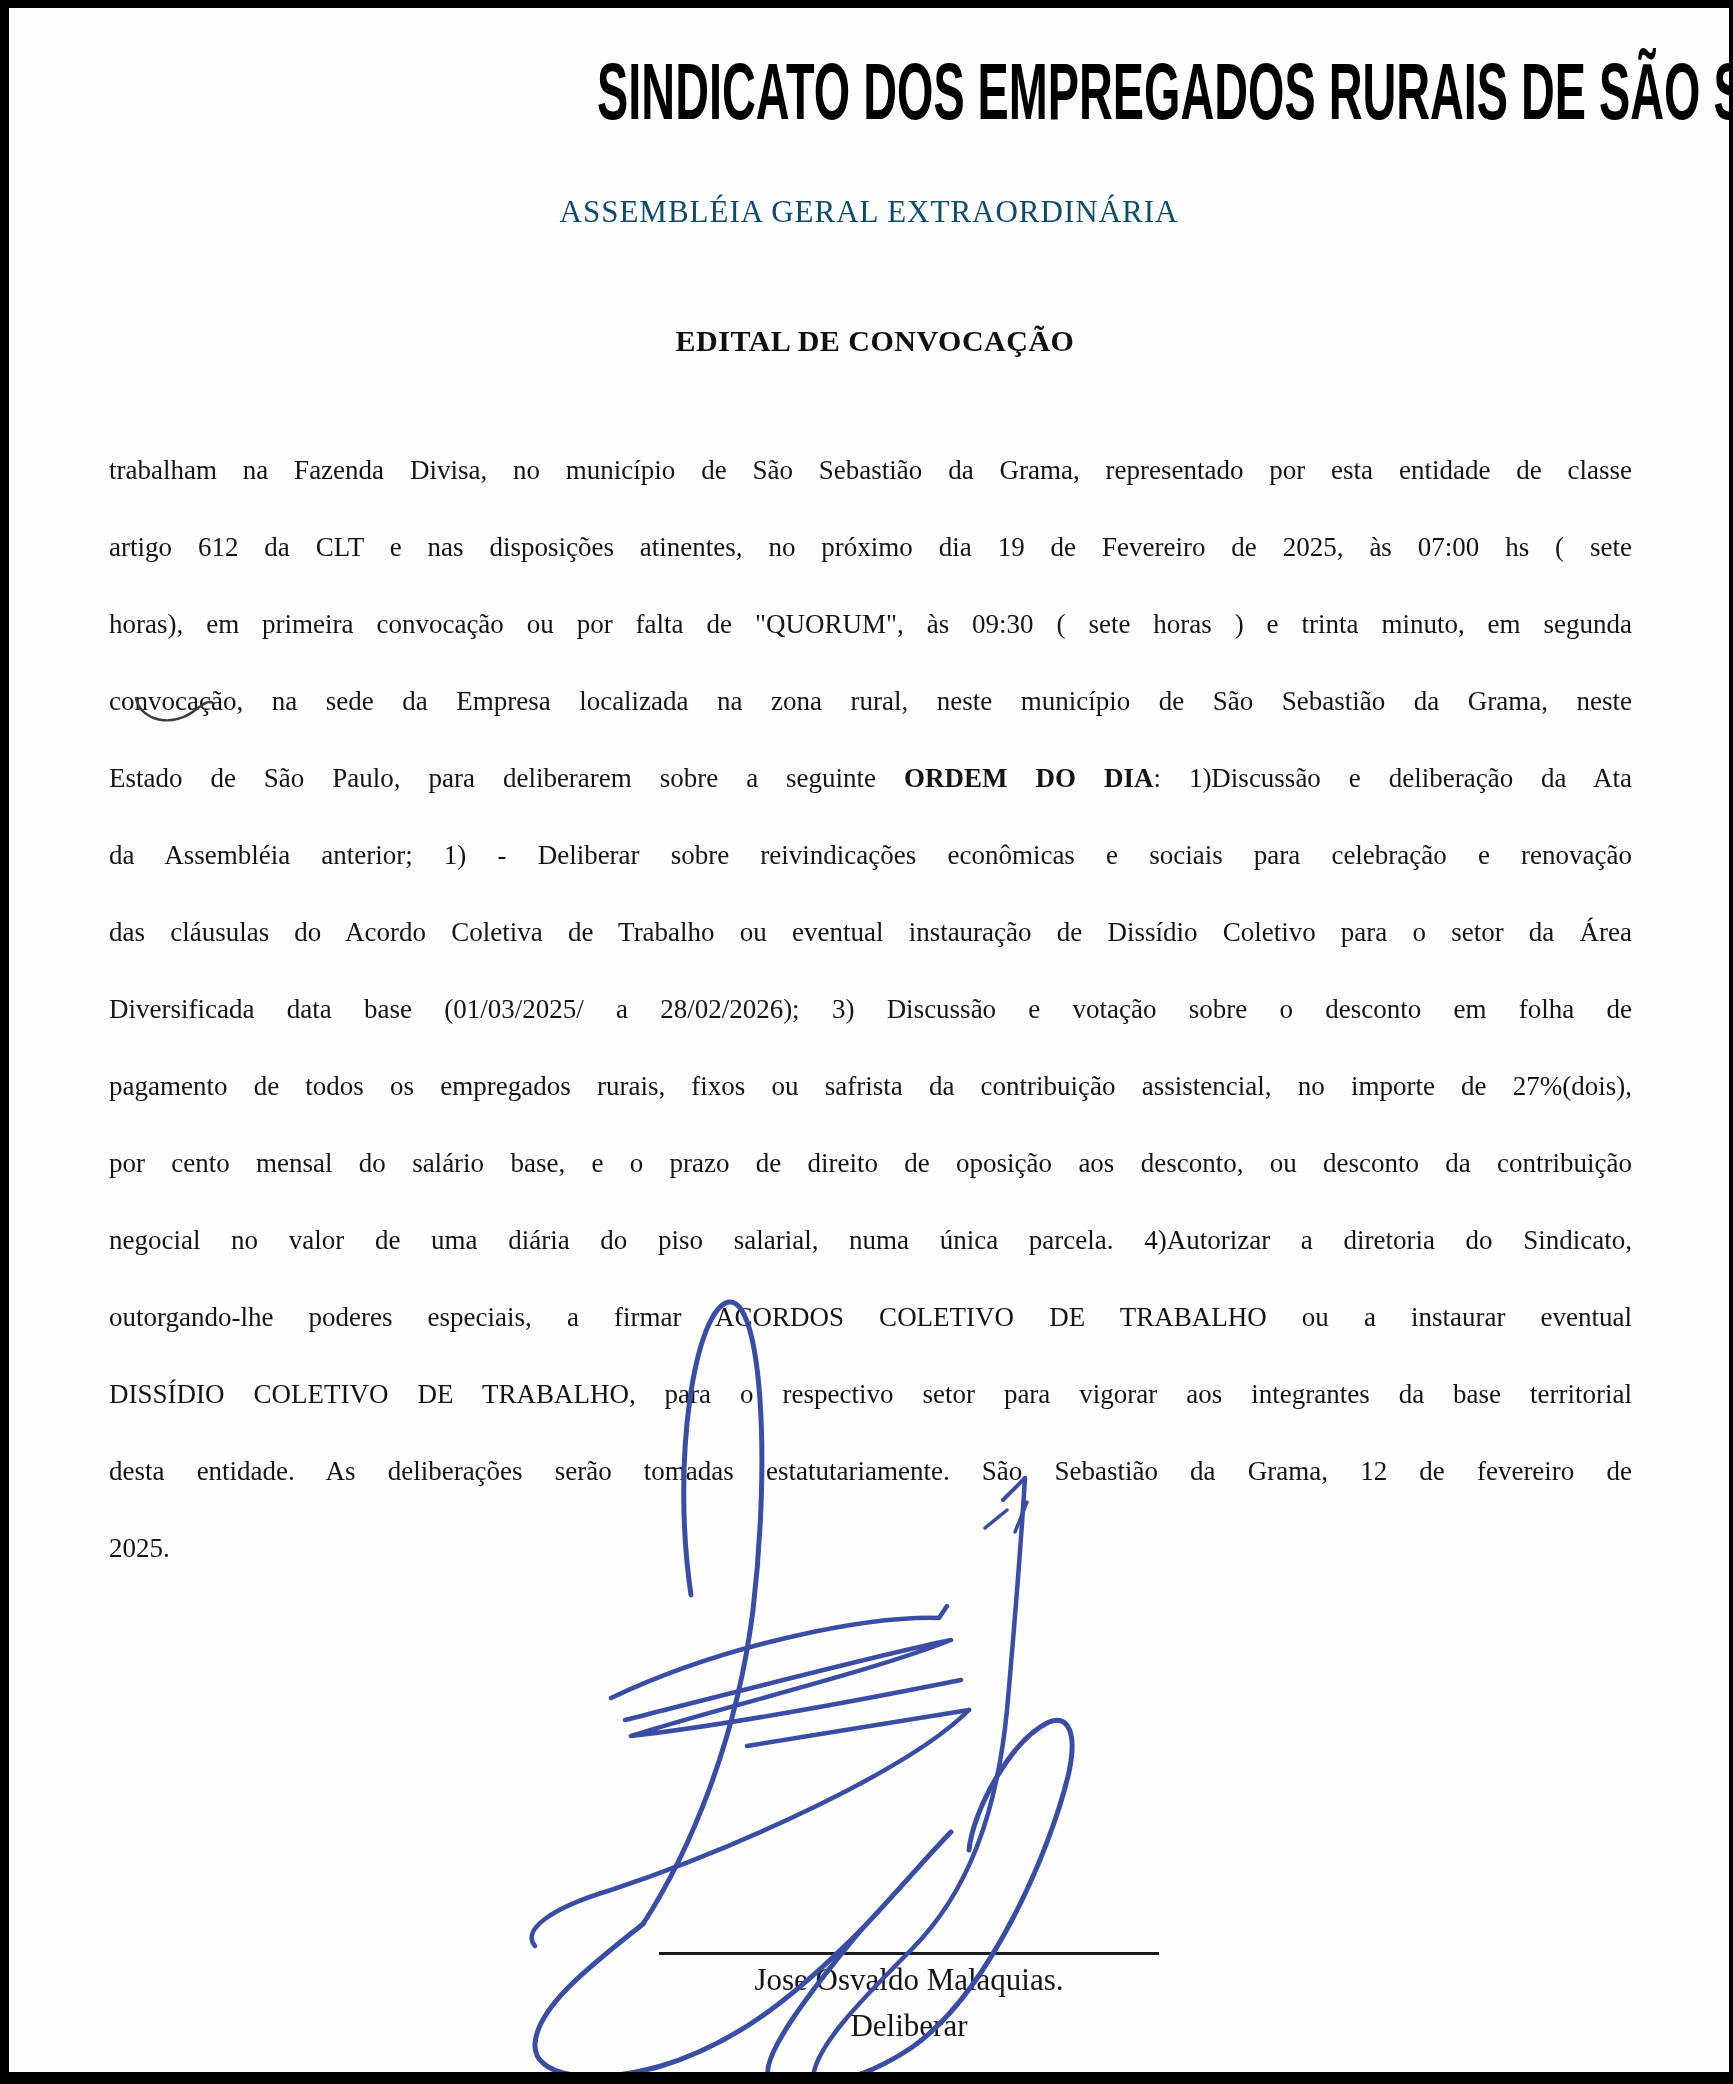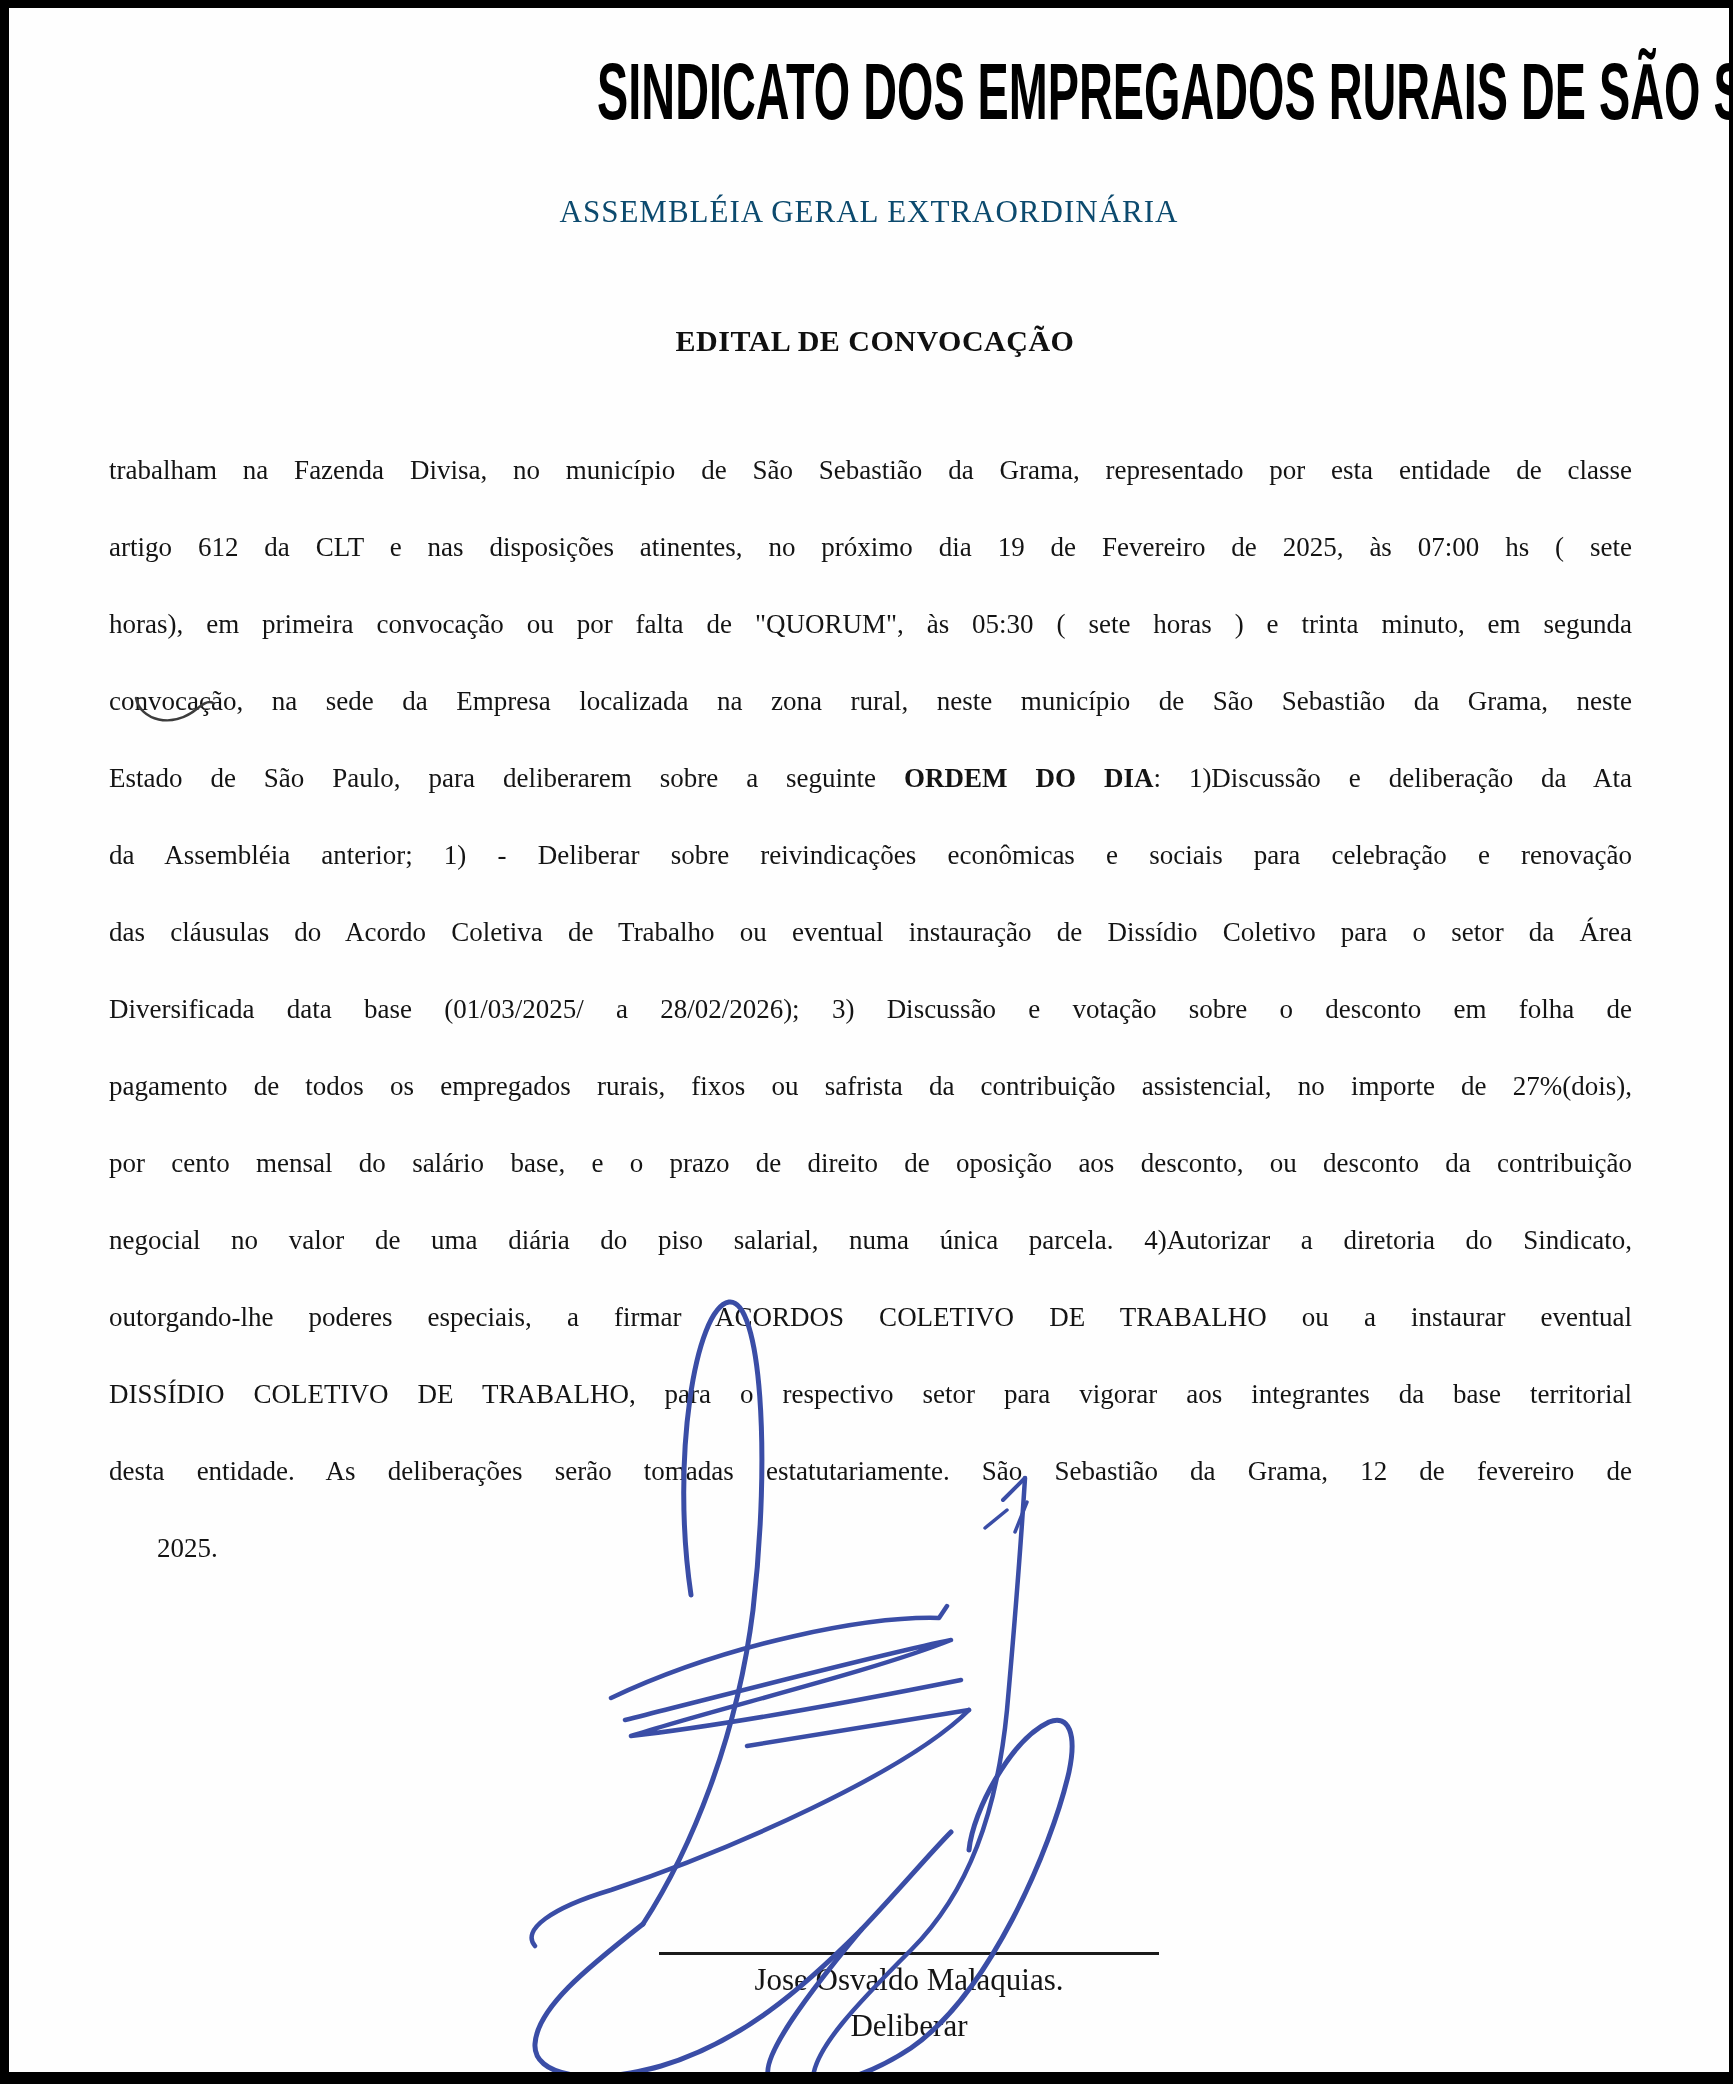--- a/index.html
+++ b/index.html
@@ -36,21 +36,21 @@
   .body-lines{
     position:absolute;top:424px;left:100px;right:97px;
   }
   .bline{
     height:77px;line-height:77px;
     font-size:27px;color:#141414;
     text-align:justify;text-align-last:justify;-moz-text-align-last:justify;
     white-space:normal;
   }
   .bline b{font-weight:bold;}
-  .bline.nojust{text-align:right;text-align-last:left;margin-left:48px;-moz-text-align-last:left;}
+  .bline.nojust{text-align:right;text-align-last:left;-moz-text-align-last:left;}
   .sig-line{
     position:absolute;left:650px;top:1944px;width:500px;height:3px;
     background:#1b1b1b;
   }
   .sig-name{
     position:absolute;left:650px;top:1950px;width:500px;
     text-align:center;font-size:31px;color:#141414;line-height:44px;
   }
   .sig-role{
     position:absolute;left:650px;top:1996px;width:500px;
@@ -74,21 +74,21 @@
     <span class="condensed">SINDICATO DOS EMPREGADOS RURAIS DE SÃO SEBASTIÃO DA GRAMA</span>
   </h1>
 
   <div class="subtitle">ASSEMBLÉIA GERAL EXTRAORDINÁRIA</div>
 
   <div class="edital-heading">EDITAL DE CONVOCAÇÃO</div>
 
   <div class="body-lines" id="body-lines">
       <div class="bline"><span>trabalham na Fazenda Divisa, no município de São Sebastião da Grama, representado por esta entidade de classe</span></div>
       <div class="bline"><span>artigo 612 da CLT e nas disposições atinentes, no próximo dia 19 de Fevereiro de 2025, às 07:00 hs ( sete</span></div>
-      <div class="bline"><span>horas), em primeira convocação ou por falta de "QUORUM", às 05:30 ( sete horas ) e trinta minuto, em segunda</span></div>
+      <div class="bline"><span>horas), em primeira convocação ou por falta de "QUORUM", às 09:30 ( sete horas ) e trinta minuto, em segunda</span></div>
       <div class="bline"><span>convocação, na sede da Empresa localizada na zona rural, neste município de São Sebastião da Grama, neste</span></div>
       <div class="bline"><span>Estado de São Paulo, para deliberarem sobre a seguinte </span><b>ORDEM DO DIA</b><span>: 1)Discussão e deliberação da Ata</span></div>
       <div class="bline"><span>da Assembléia anterior;  1) - Deliberar sobre reivindicações econômicas e sociais para celebração e renovação</span></div>
       <div class="bline"><span>das cláusulas do Acordo Coletiva de Trabalho ou eventual instauração de Dissídio Coletivo para o setor da Área</span></div>
       <div class="bline"><span>Diversificada data base (01/03/2025/ a 28/02/2026); 3) Discussão e votação sobre o desconto em folha de</span></div>
       <div class="bline"><span>pagamento de todos os empregados rurais, fixos ou safrista da contribuição assistencial, no importe de 27%(dois),</span></div>
       <div class="bline"><span>por cento mensal do salário base, e o prazo de direito de oposição aos desconto, ou desconto da contribuição</span></div>
       <div class="bline"><span>negocial no valor de uma diária do piso salarial, numa única parcela. 4)Autorizar a diretoria do Sindicato,</span></div>
       <div class="bline"><span>outorgando-lhe poderes especiais, a firmar ACORDOS COLETIVO DE TRABALHO ou a instaurar eventual</span></div>
       <div class="bline"><span>DISSÍDIO COLETIVO DE TRABALHO, para o respectivo setor para vigorar aos integrantes da base territorial</span></div>

